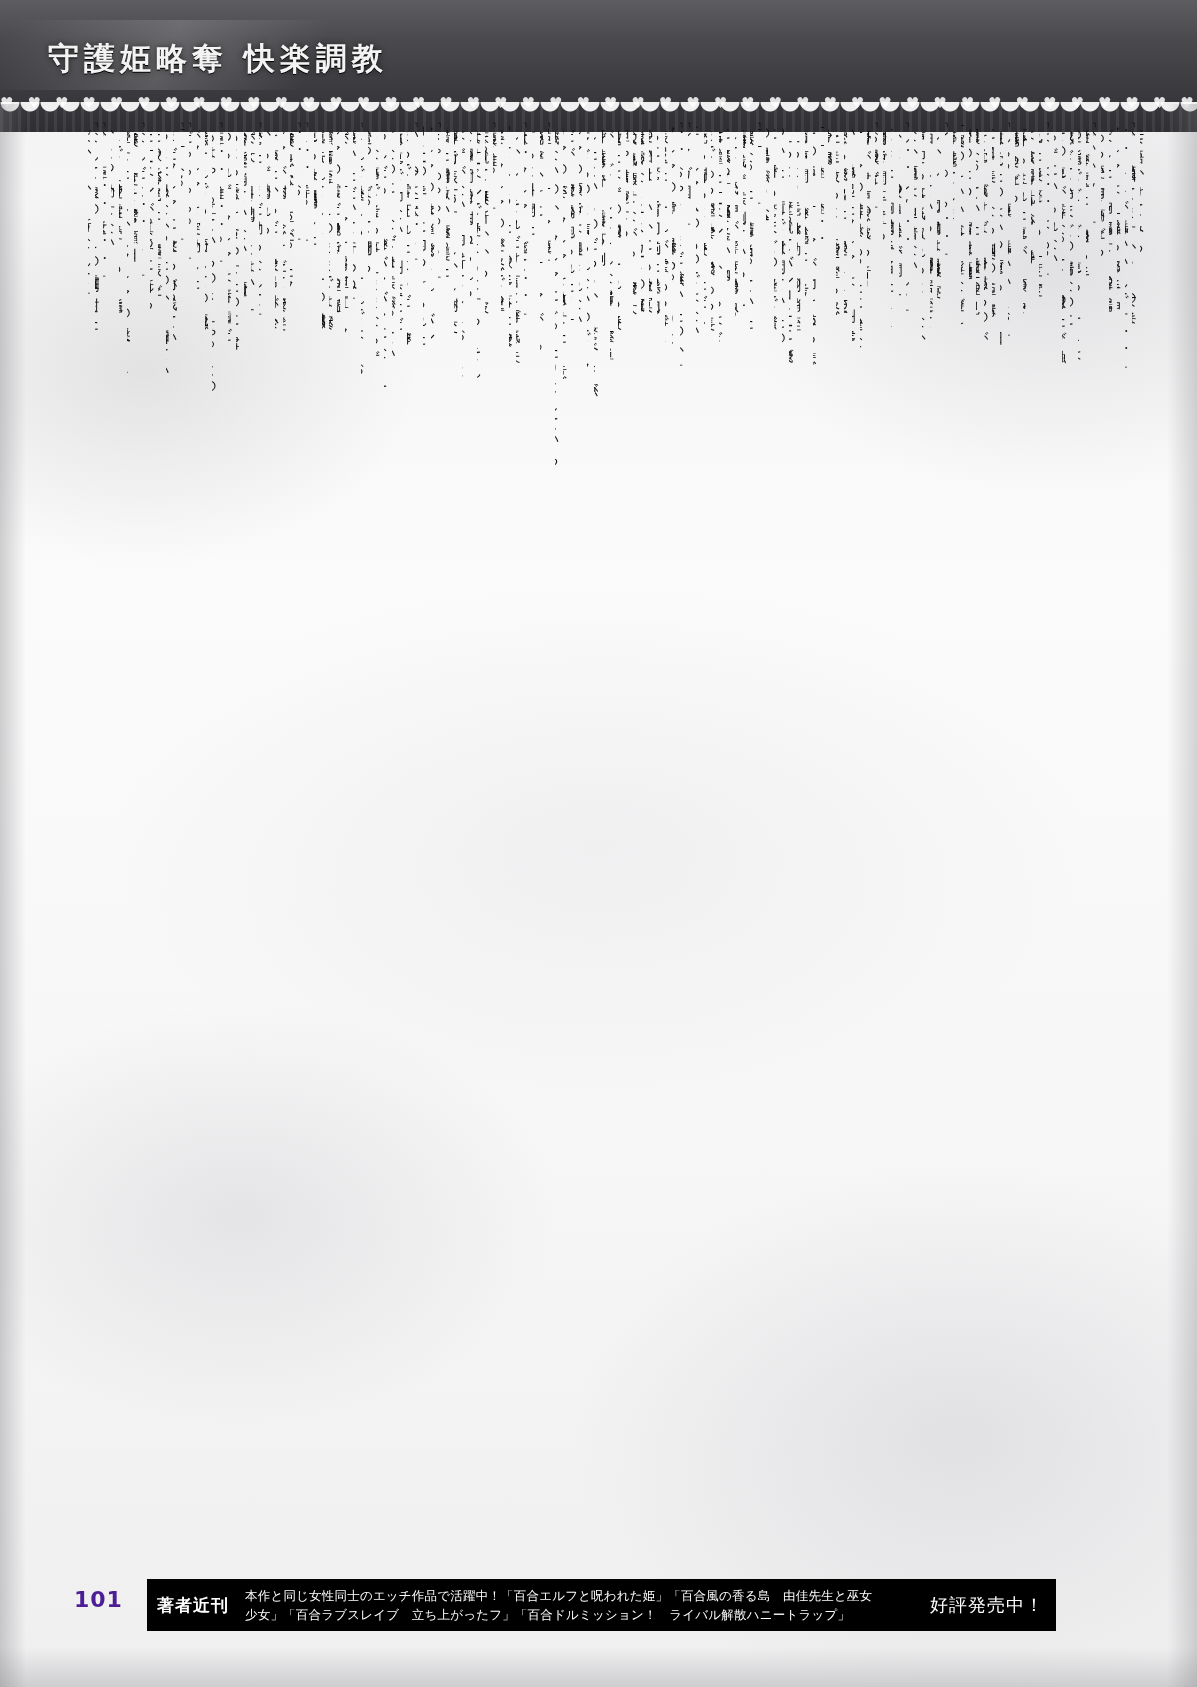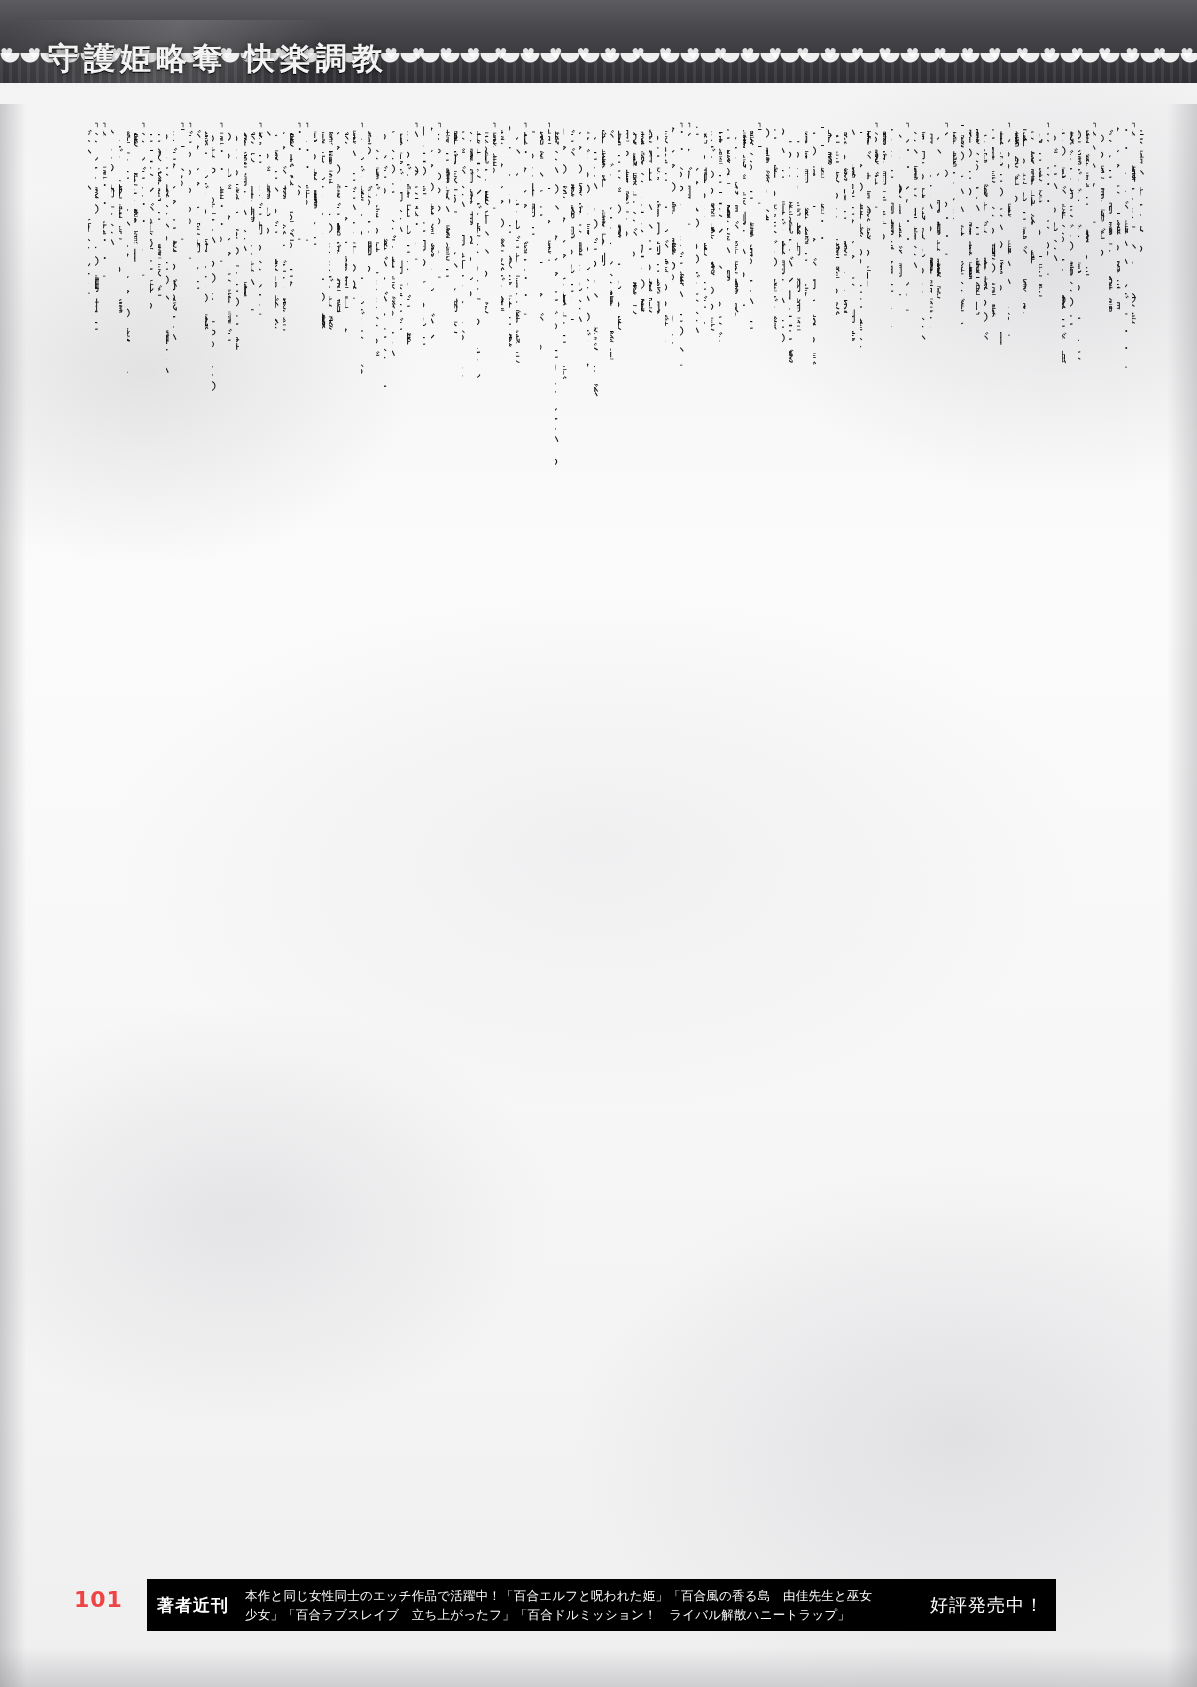--- a/index.html
+++ b/index.html
@@ -29,21 +29,21 @@
       linear-gradient(180deg, #f2f2f3 0%, #fbfbfb 35%, #f6f6f7 70%, #efeff0 100%);
     pointer-events: none;
   }
 
   
   .header-band {
     position: absolute;
     top: 0;
     left: 0;
     width: 1197px;
-    height: 83px;
+    height: 132px;
     background: linear-gradient(180deg, #5d5d61 0%, #4a4a4e 30%, #3e3e42 60%, #2f2f33 100%);
     overflow: hidden;
   }
   .header-band::after {
     content: "";
     position: absolute;
     left: 0; right: 0; bottom: 0;
     height: 26px;
     background:
       repeating-linear-gradient(90deg,
@@ -133,21 +133,21 @@
     text-align: justify;
   }
 
   
   .page-number {
     position: absolute;
     left: 74px;
     bottom: 75px;
     font-size: 22px;
     font-weight: bold;
-    color: #ef4444;
+    color: #4c1d95;
     font-family: "DejaVu Sans", "Liberation Sans", sans-serif;
     letter-spacing: 1px;
   }
 
   
   .ad-bar {
     position: absolute;
     left: 147px;
     bottom: 56px;
     width: 909px;

